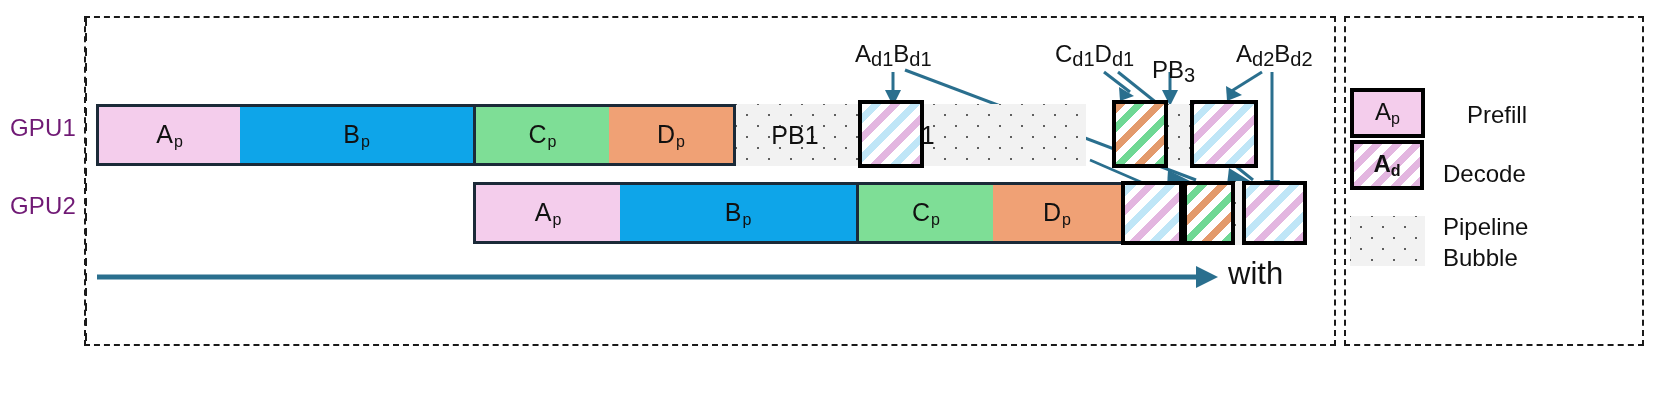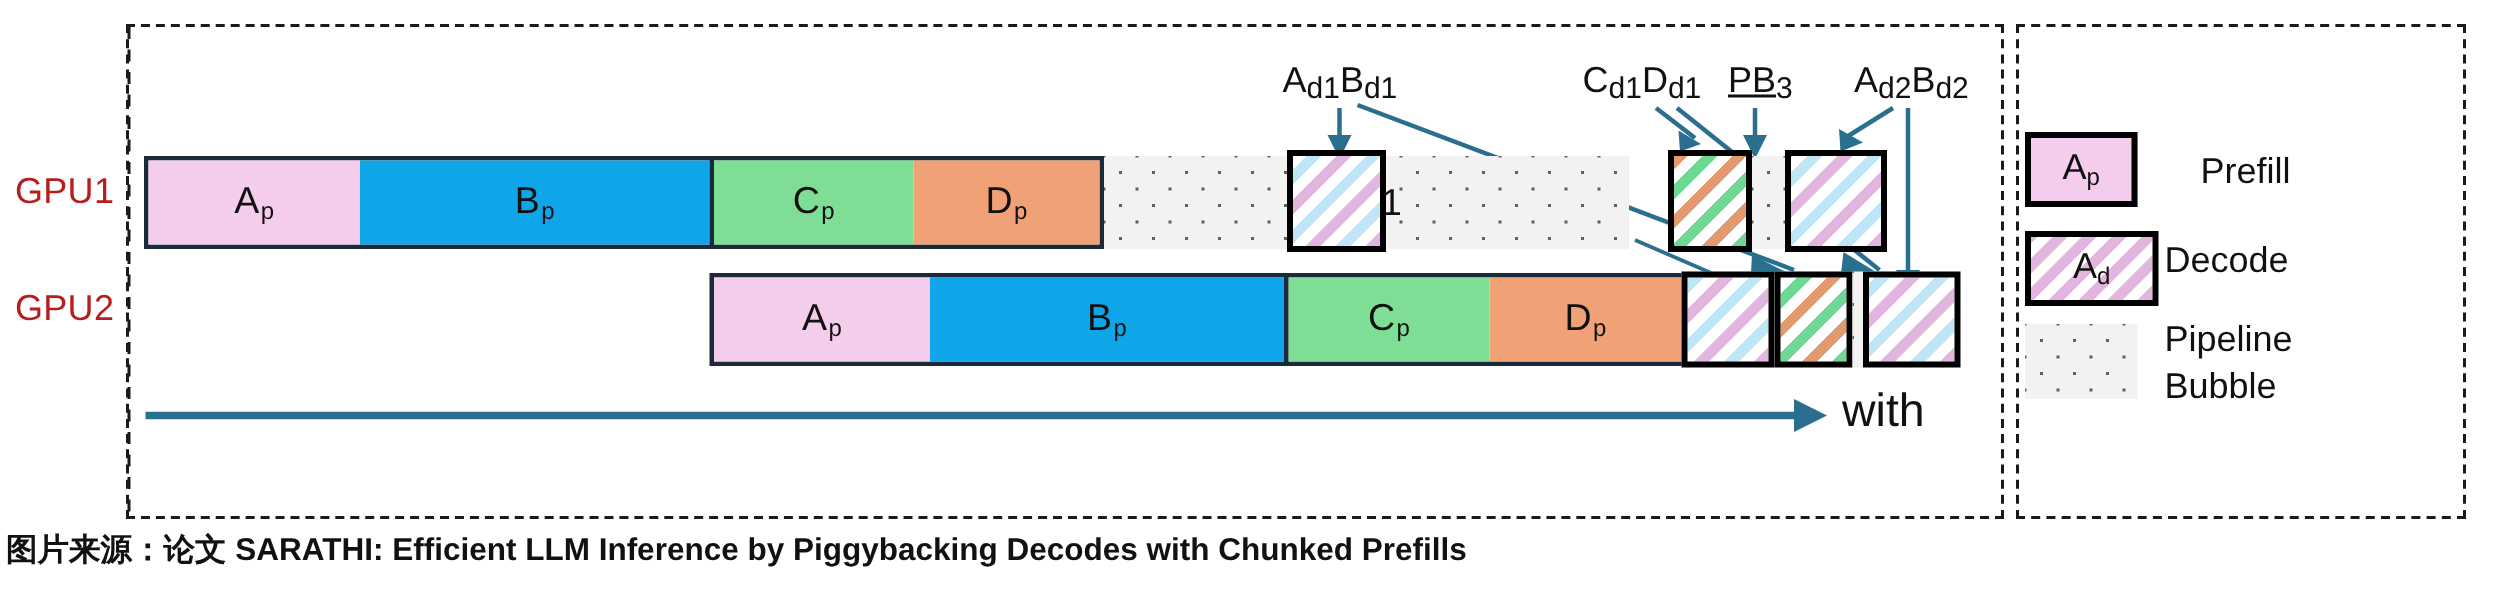--- a/index.html
+++ b/index.html
@@ -7,21 +7,21 @@
 
   .stage{position:absolute;left:0;top:0;width:1662px;height:405px;}
 
   
   .frame{position:absolute;left:84px;top:16px;width:1252px;height:330px;
          border:2px dashed #1a1a1a;box-sizing:border-box;}
   .frame-legend{position:absolute;left:1344px;top:16px;width:300px;height:330px;
          border:2px dashed #1a1a1a;box-sizing:border-box;}
 
   
-  .rowlabel{position:absolute;font-size:24px;color:#b91c1c;letter-spacing:.2px;}
+  .rowlabel{position:absolute;font-size:24px;color:#701a75;letter-spacing:.2px;}
 
   
   .blk{position:absolute;box-sizing:border-box;display:flex;align-items:center;
        justify-content:center;font-size:25px;color:#111;}
   .blk .sub{font-size:16px;vertical-align:-4px;display:inline-block;margin-left:1px;}
   .bar-outline{position:absolute;box-sizing:border-box;border:3px solid #1b2a38;}
 
   .prefillA{background:#f4cdec;}
   .prefillB{background:#0ea5e9;}
   .prefillC{background:#7ede96;}
@@ -99,20 +99,23 @@
   </svg>
 
   <div class="rowlabel" style="left:10px;top:114px;">GPU1</div>
   <div class="rowlabel" style="left:10px;top:192px;">GPU2</div>
 
   <div class="bubble" style="left:736px;top:104px;width:350px;height:62px;">
     <span><span>PB</span><span class="sub">1</span></span>
   </div>
   <div class="bubble" style="left:1168px;top:104px;width:22px;height:62px;"></div>
 
+  <div class="bubble" style="left:736px;top:104px;width:118px;height:62px;">
+    <span><span>PB</span><span class="sub">1</span></span>
+  </div>
 
   <div class="bar-outline" style="left:96px;top:104px;width:640px;height:62px;"></div>
   <div class="blk prefillA" style="left:99px;top:107px;width:141px;height:56px;">
     <span><span>A</span><span class="sub">p</span></span>
   </div>
   <div class="blk prefillB" style="left:240px;top:107px;width:233px;height:56px;">
     <span><span>B</span><span class="sub">p</span></span>
   </div>
   <div class="blk prefillC" style="left:476px;top:107px;width:133px;height:56px;">
     <span><span>C</span><span class="sub">p</span></span>
@@ -147,38 +150,37 @@
   <div class="decode ab" style="left:1242px;top:181px;width:65px;height:64px;"></div>
 
   <div class="anno" style="left:855px;top:40px;">
     <span>A</span><span class="sub">d1</span><span>B</span><span class="sub">d1</span>
   </div>
 
   <div class="anno" style="left:1055px;top:40px;">
     <span>C</span><span class="sub">d1</span><span>D</span><span class="sub">d1</span>
   </div>
 
-  <div class="anno" style="left:1152px;top:40px;text-decoration:underline;">
+  <div class="anno" style="left:1152px;top:56px;">
     <span>PB</span><span class="sub">3</span>
   </div>
 
   <div class="anno" style="left:1236px;top:40px;">
     <span>A</span><span class="sub">d2</span><span>B</span><span class="sub">d2</span>
   </div>
 
   <div class="timeword" style="left:1228px;top:256px;">with</div>
 
   <div class="lg-swatch prefillA" style="left:1350px;top:88px;width:75px;height:50px;background:#f4cdec;">
     <span><span>A</span><span class="sub" style="font-size:16px;vertical-align:-4px;">p</span></span>
   </div>
   <div class="lg-text" style="left:1443px;top:100px;margin-left:24px;">Prefill</div>
 
-  <div class="lg-swatch" style="left:1350px;top:154px;width:89px;height:50px;background-image:repeating-linear-gradient(-45deg,#e3b6e0 0 7px,#ffffff 7px 14px);">
+  <div class="lg-swatch" style="left:1350px;top:140px;width:74px;height:50px;background-image:repeating-linear-gradient(-45deg,#e3b6e0 0 7px,#ffffff 7px 14px);font-weight:bold;">
     <span><span>A</span><span class="sub" style="font-size:16px;vertical-align:-4px;">d</span></span>
   </div>
   <div class="lg-text" style="left:1443px;top:159px;">Decode</div>
 
   <div class="bubble" style="left:1350px;top:216px;width:75px;height:50px;border:none;"></div>
   <div class="lg-text" style="left:1443px;top:212px;">Pipeline</div>
   <div class="lg-text" style="left:1443px;top:243px;">Bubble</div>
 
-  <div class="caption">图片来源：论文 SARATHI: Efficient LLM Inference by Piggybacking Decodes with Chunked Prefills</div>
 </div>
 
 </body></html>

